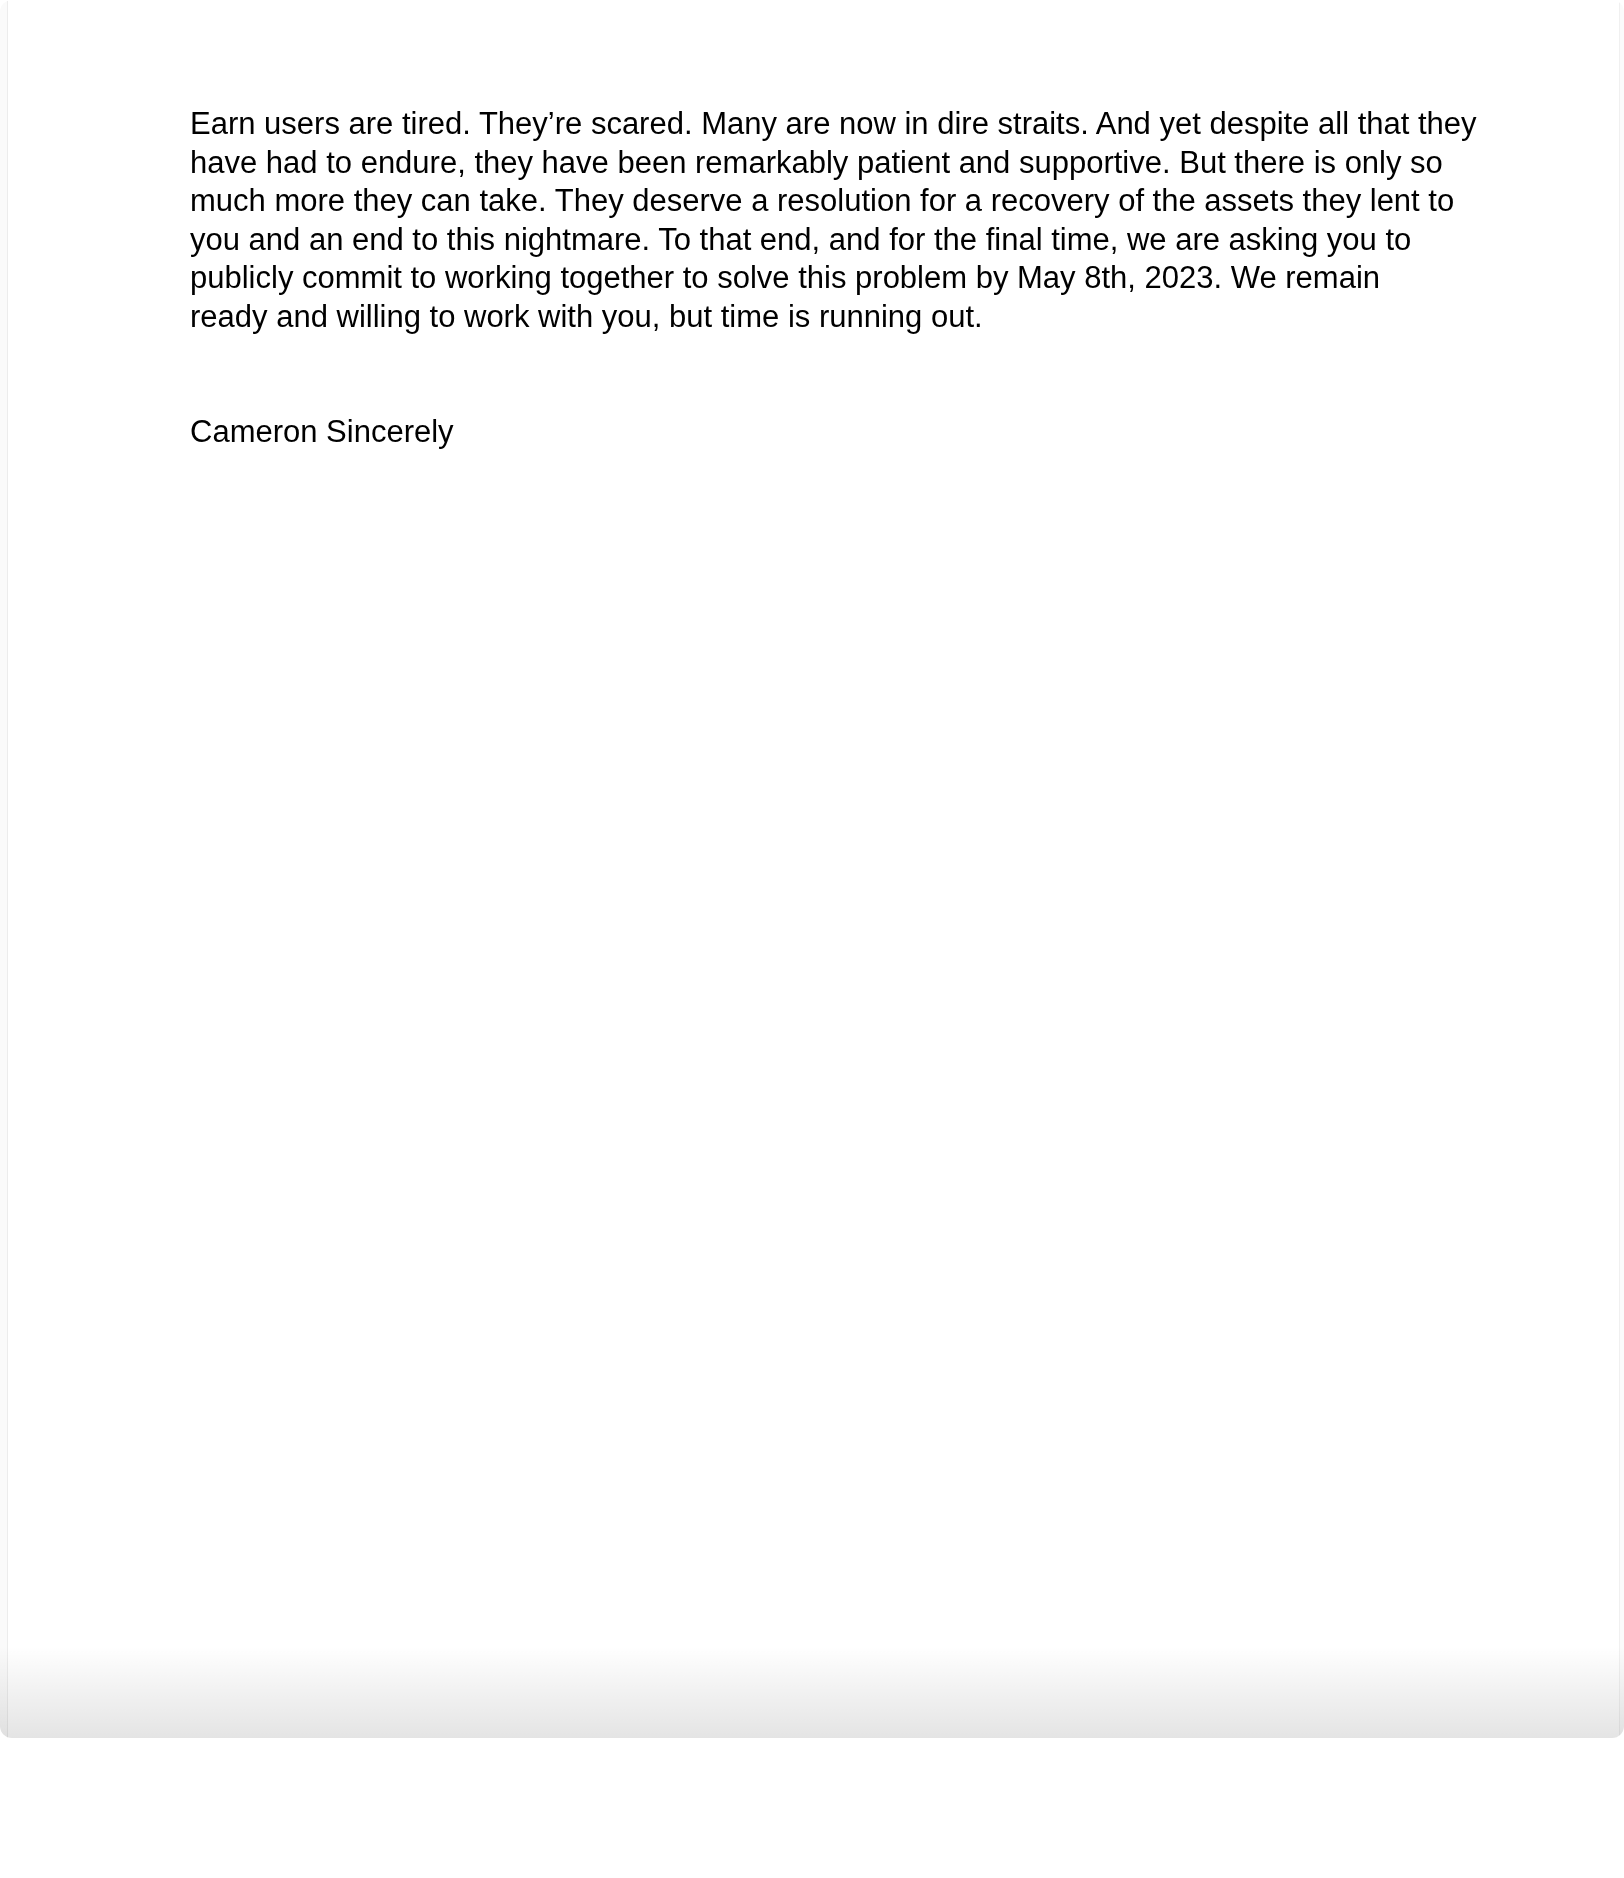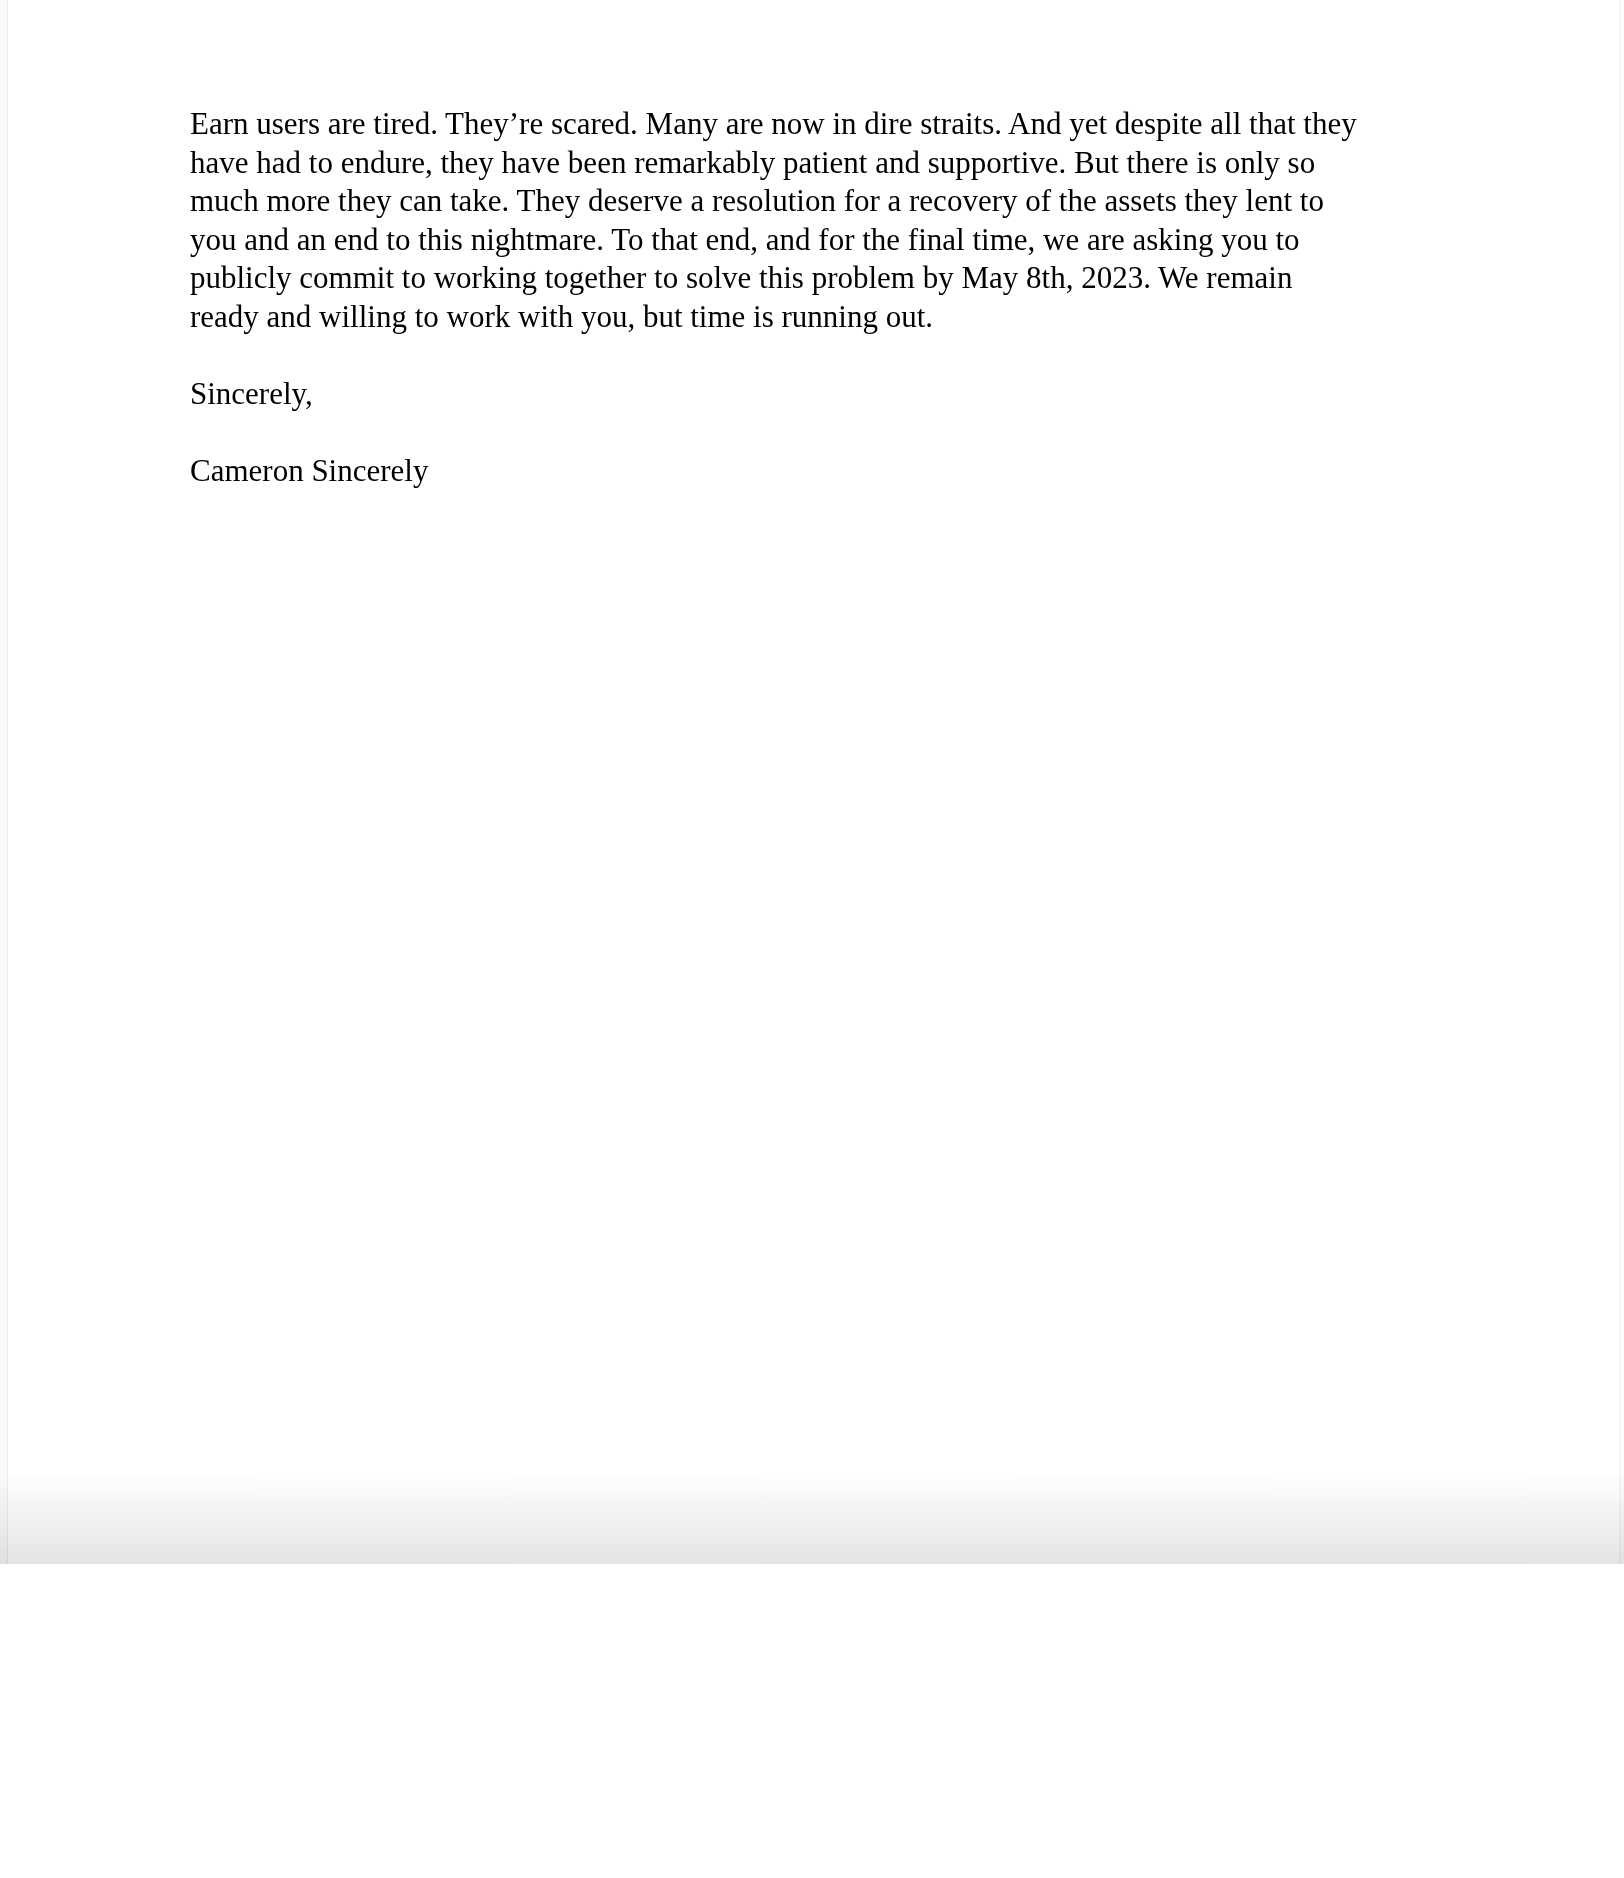--- a/index.html
+++ b/index.html
@@ -3,24 +3,25 @@
 <meta charset="utf-8">
 <style>
   html, body {
     margin: 0;
     padding: 0;
     background: #ffffff;
   }
   .page {
     position: relative;
     width: 1624px;
-    height: 1564px;
+    height: 1738px;
     background: #ffffff;
     overflow: hidden;
-    font-family: Liberation Serif, serif;
+    font-family: Liberation Sans, sans-serif;
+    border-radius: 12px;
   }
   .edge-left {
     position: absolute;
     left: 0; top: 0; bottom: 0;
     width: 7px;
     background: #fafafa;
     border-right: 1px solid #ececec;
   }
   .edge-right {
     position: absolute;
@@ -62,20 +63,19 @@
   <div class="edge-right"></div>
 
   <div class="letter">
     <div class="line">Earn users are tired. They’re scared. Many are now in dire straits. And yet despite all that they</div>
     <div class="line">have had to endure, they have been remarkably patient and supportive. But there is only so</div>
     <div class="line">much more they can take. They deserve a resolution for a recovery of the assets they lent to</div>
     <div class="line">you and an end to this nightmare. To that end, and for the final time, we are asking you to</div>
     <div class="line">publicly commit to working together to solve this problem by May 8th, 2023. We remain</div>
     <div class="line">ready and willing to work with you, but time is running out.</div>
     <div class="spacer"></div>
-    <div class="line">Sincerely,</div>
     <div class="spacer"></div>
     <div class="line">Cameron Sincerely</div>
   </div>
 
   <div class="bottom-fade"></div>
 
 </div>
 
 </body></html>

